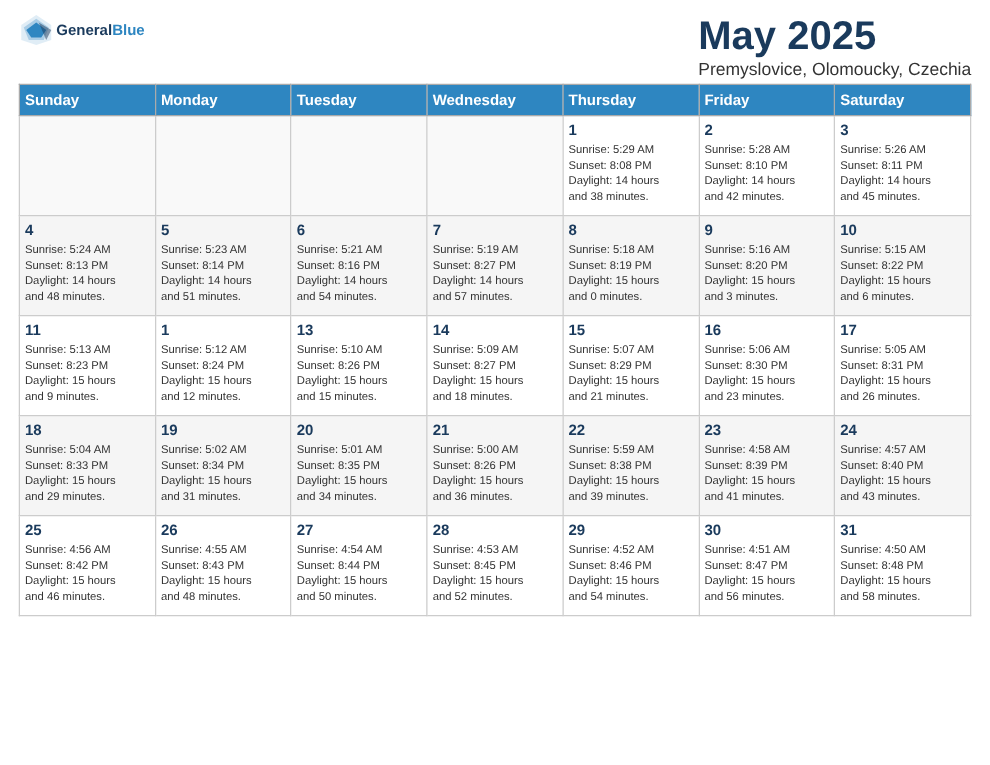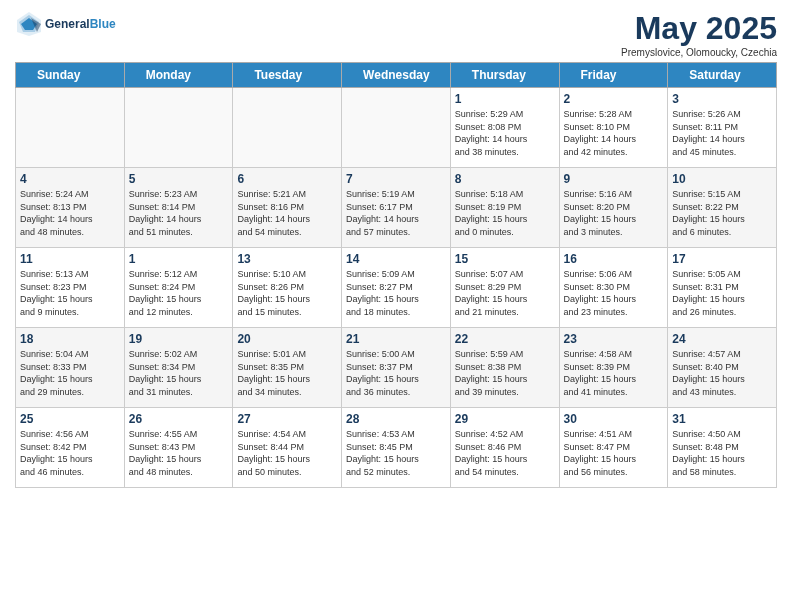--- a/index.html
+++ b/index.html
@@ -26,42 +26,42 @@
     }
     .logo-blue {
       color: #2e86c1;
     }
     .logo-icon {
       width: 28px;
       height: 28px;
       margin-right: 2px;
     }
     .title-block {
-      text-align: right;
+      text-align: left;
     }
     .month-title {
       font-size: 32px;
       font-weight: bold;
       color: #1a3a5c;
     }
     .subtitle {
-      font-size: 10px;
+      font-size: 14px;
       color: #333;
     }
     table {
       width: 100%;
       border-collapse: collapse;
       table-layout: fixed;
     }
     thead tr th {
       background-color: #2e86c1;
       color: white;
       font-size: 12px;
       font-weight: bold;
-      padding: 5px 21px;
+      padding: 5px 4px;
       text-align: left;
       border: 1px solid #aaa;
     }
     tbody tr td {
       border: 1px solid #ccc;
       vertical-align: top;
       padding: 4px 4px;
       font-size: 9.5px;
       color: #222;
       height: 80px;
@@ -168,21 +168,21 @@
           <td>
             <span class="day-num">6</span>
             <div class="day-info" style="white-space: pre-line;">Sunrise: 5:21 AM
 Sunset: 8:16 PM
 Daylight: 14 hours
 and 54 minutes.</div>
           </td>
           <td>
             <span class="day-num">7</span>
             <div class="day-info" style="white-space: pre-line;">Sunrise: 5:19 AM
-Sunset: 6:17 PM
+Sunset: 8:27 PM
 Daylight: 14 hours
 and 57 minutes.</div>
           </td>
           <td>
             <span class="day-num">8</span>
             <div class="day-info" style="white-space: pre-line;">Sunrise: 5:18 AM
 Sunset: 8:19 PM
 Daylight: 15 hours
 and 0 minutes.</div>
           </td>
@@ -270,21 +270,21 @@
           <td>
             <span class="day-num">20</span>
             <div class="day-info" style="white-space: pre-line;">Sunrise: 5:01 AM
 Sunset: 8:35 PM
 Daylight: 15 hours
 and 34 minutes.</div>
           </td>
           <td>
             <span class="day-num">21</span>
             <div class="day-info" style="white-space: pre-line;">Sunrise: 5:00 AM
-Sunset: 8:37 PM
+Sunset: 8:26 PM
 Daylight: 15 hours
 and 36 minutes.</div>
           </td>
           <td>
             <span class="day-num">22</span>
             <div class="day-info" style="white-space: pre-line;">Sunrise: 5:59 AM
 Sunset: 8:38 PM
 Daylight: 15 hours
 and 39 minutes.</div>
           </td>

